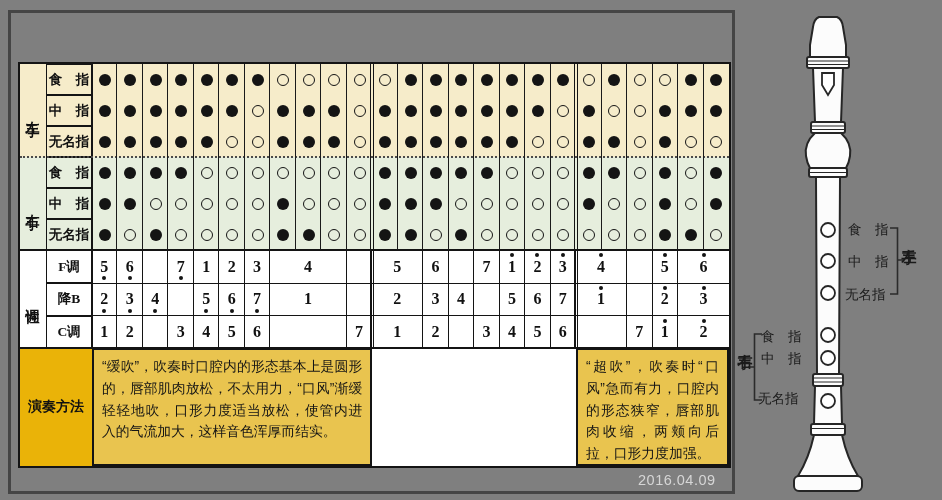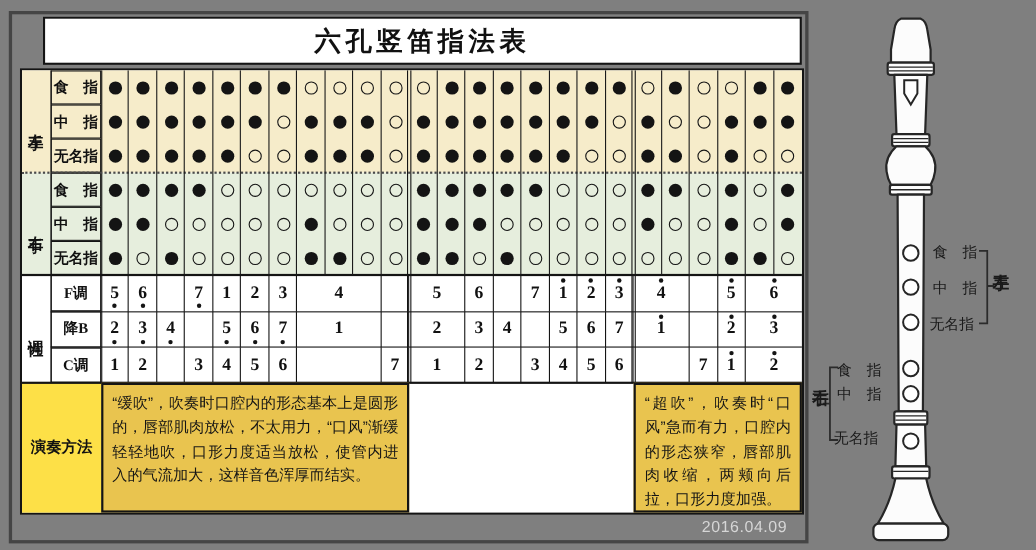--- a/index.html
+++ b/index.html
@@ -36,33 +36,30 @@
   .rec-label{position:absolute;font-size:13.5px;font-weight:500;color:#1a1a1a;white-space:nowrap;}
   .rec-hand{position:absolute;font-size:15px;font-weight:bold;color:#1a1a1a;}
 </style>
 </head>
 <body>
 
 <div id="page" style="--page: #7f7f7f;">
 
   <div id="frame" class="abs"></div>
 
-  <div id="title-box" class="abs">
-    <span>六孔竖笛指法表</span>
-  </div>
 
   <div id="table-wrap" class="abs">
 
     <div class="bg" id="bg-left" style="left: 0px; top: 0px; width: 709px; height: 93px; background: rgb(246, 236, 202);"></div>
     <div class="bg" id="bg-right" style="left: 0px; top: 93px; width: 709px; height: 93px; background: rgb(230, 238, 221);"></div>
 
     <div class="cell hand-label cjkv" style="left:0;top:0;width:26px;height:93px;">左手</div>
     <div class="cell hand-label cjkv" style="left:0;top:93px;width:26px;height:93px;">右手</div>
     <div class="cell hand-label cjkv" style="left:0;top:186px;width:26px;height:98px;">调性</div>
-    <div class="cell method-label" style="left: 0px; top: 284px; width: 72px; height: 118px; background: #fde047;">演奏方法</div>
+    <div class="cell method-label" style="left: 0px; top: 284px; width: 72px; height: 118px; background: #eab308;">演奏方法</div>
 
     <div class="cell finger-cell" style="left:26px;top:0;width:46px;height:31px;">食　指</div>
     <div class="cell finger-cell" style="left:26px;top:31px;width:46px;height:31px;">中　指</div>
     <div class="cell finger-cell" style="left:26px;top:62px;width:46px;height:31px;">无名指</div>
     <div class="cell finger-cell" style="left:26px;top:93px;width:46px;height:31px;">食　指</div>
     <div class="cell finger-cell" style="left:26px;top:124px;width:46px;height:31px;">中　指</div>
     <div class="cell finger-cell" style="left:26px;top:155px;width:46px;height:31px;">无名指</div>
 
     <div class="cell key-label-cell" style="left:26px;top:186px;width:46px;height:33px;">F调</div>
     <div class="cell key-label-cell" style="left:26px;top:219px;width:46px;height:32.5px;">降B</div>

